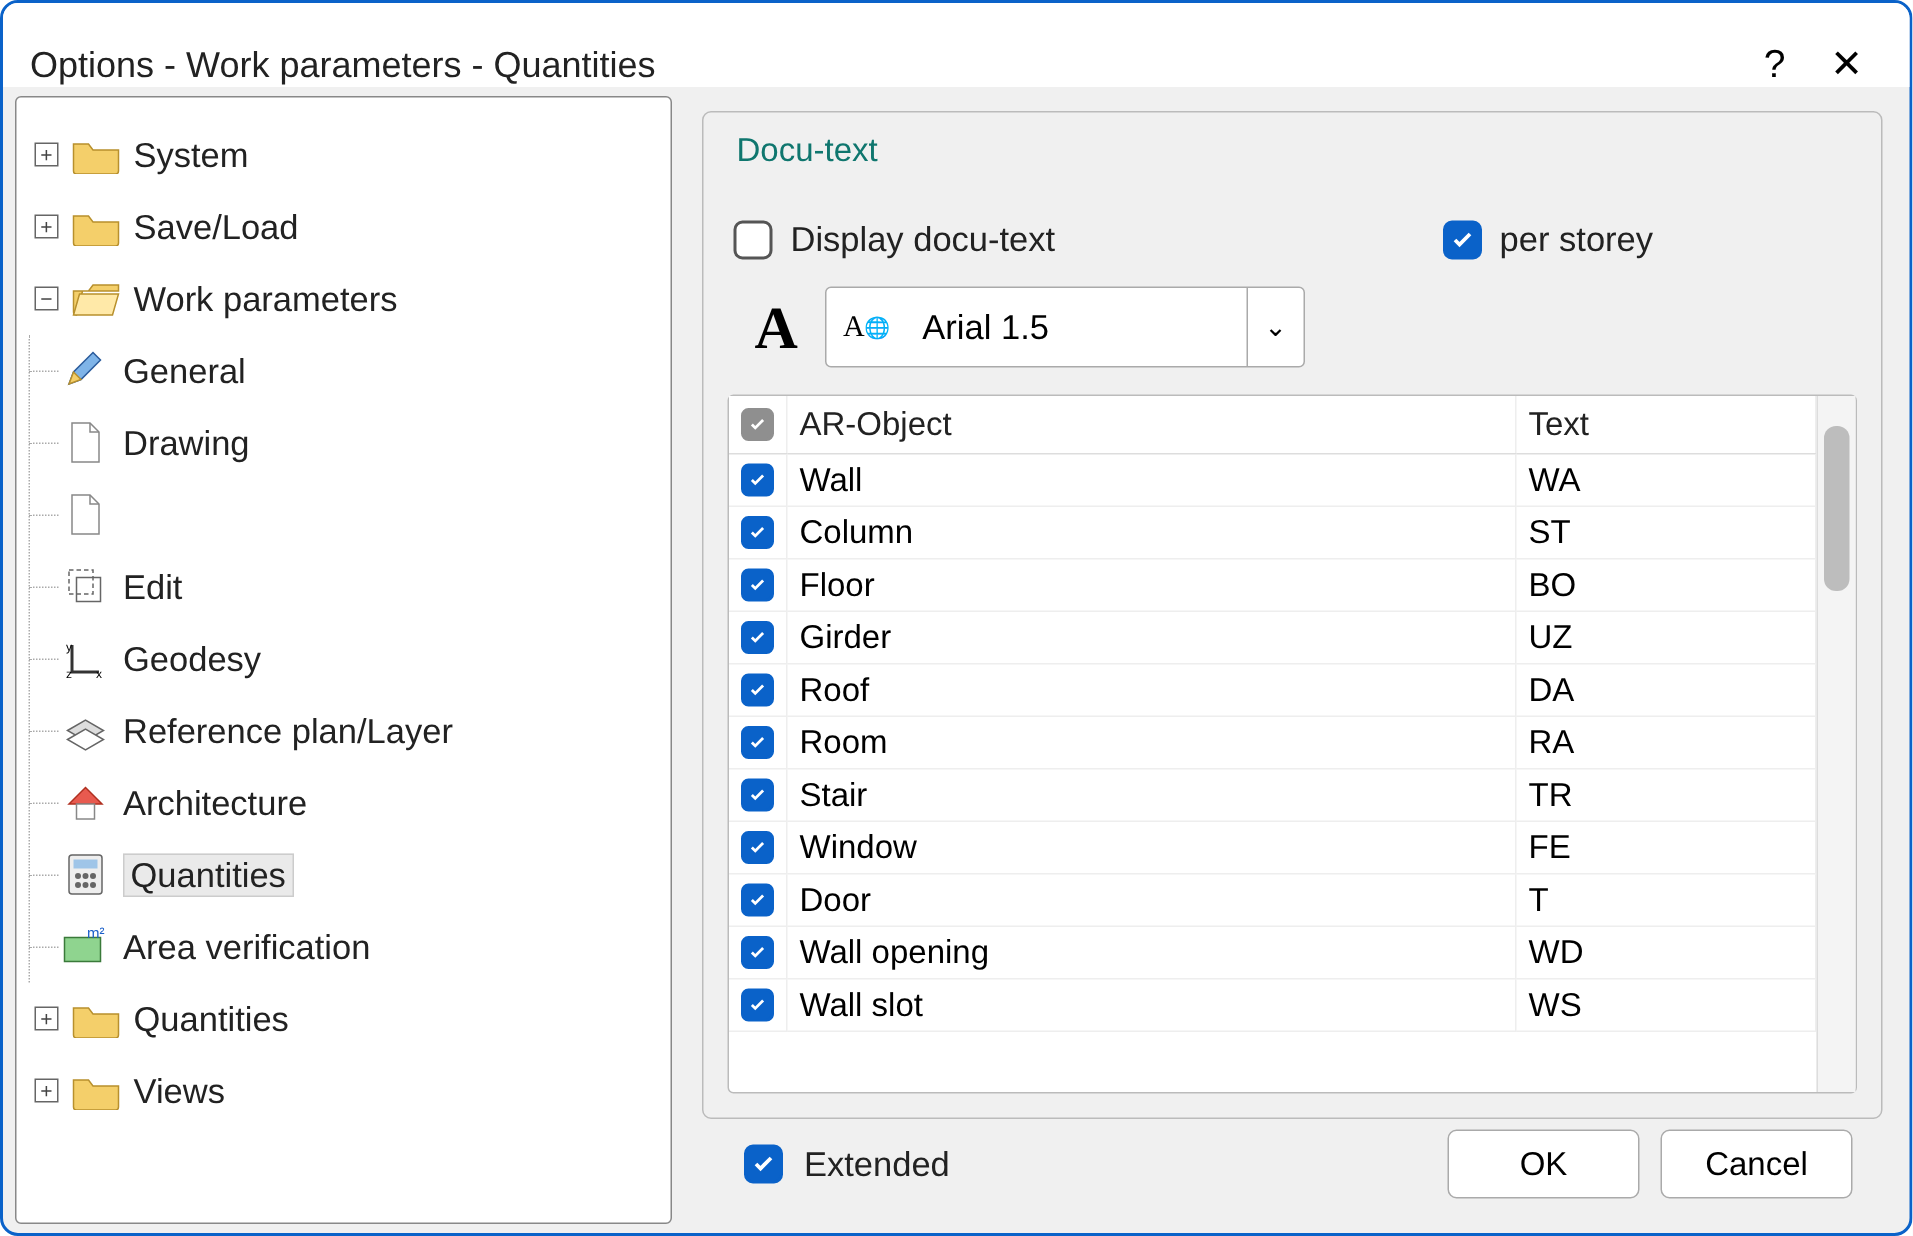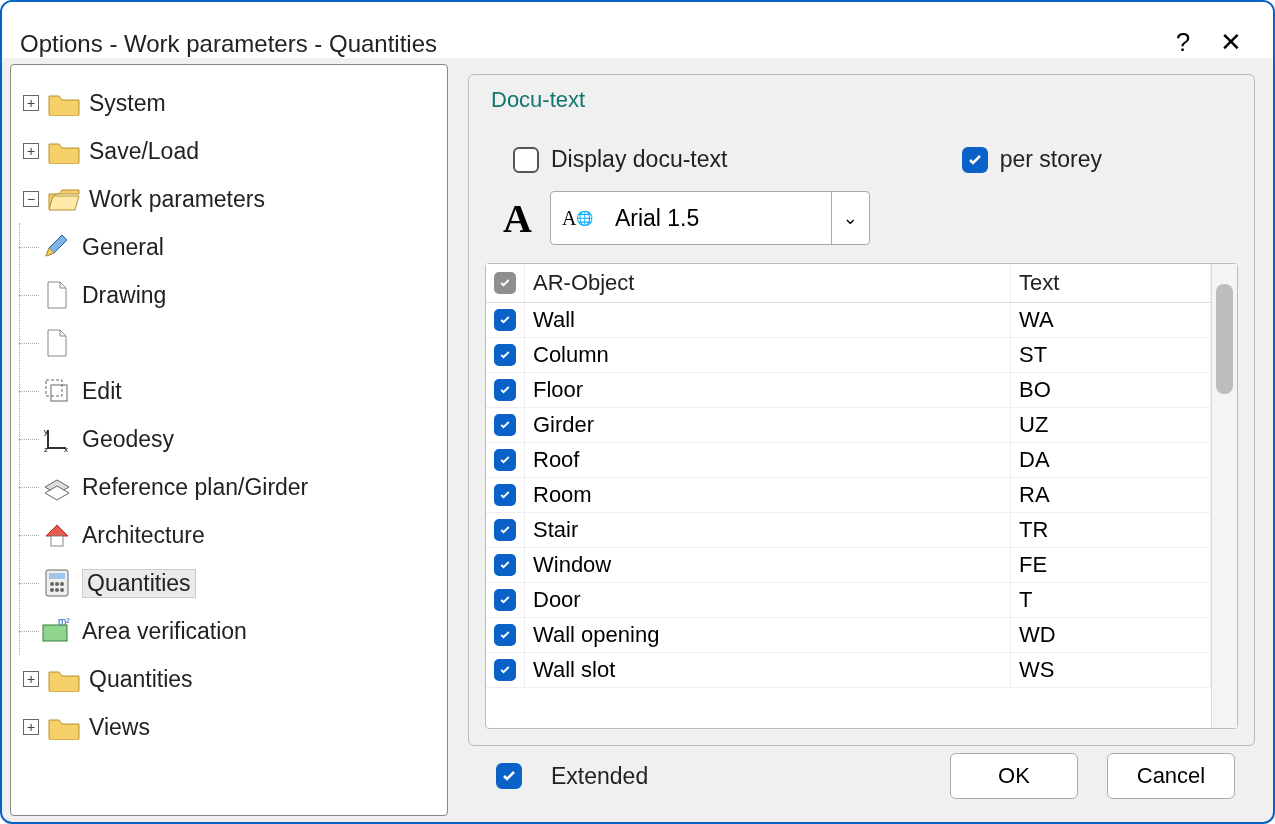--- a/index.html
+++ b/index.html
@@ -47,21 +47,21 @@
 
   .right-panel {
     flex: 1; padding: 16px 18px 10px 20px; display: flex; flex-direction: column;
   }
   .fieldset {
     border: 1px solid #bbb; border-radius: 6px; padding: 12px 16px 16px 16px;
     background: #f0f0f0;
     display: flex; flex-direction: column; flex: 1; min-height: 0;
   }
   .fieldset-legend { font-size: 22px; color: #0f766e; margin-bottom: 27px; margin-left: 6px;}
-  .opts-row { display: flex; align-items: center; gap: 12px; margin: 6px 4px 18px 28px; text-align: center;}
+  .opts-row { display: flex; align-items: center; gap: 12px; margin: 6px 4px 18px 4px; text-align: center;}
   .chk {
     width: 26px; height: 26px; border: 2px solid #555; border-radius: 6px; background: #fff;
     display: flex; align-items: center; justify-content: center; cursor: pointer;
     flex-shrink: 0;
   }
   .chk.checked { background: #0a62c9; border-color: #0a62c9; }
   .chk.checked svg { stroke: #fff; }
   .chk.grey.checked { background: #8f8f8f; border-color: #8f8f8f; }
   .opt-label { font-size: 23px; color: #222; }
   .spacer { flex: 1; }
@@ -85,21 +85,21 @@
   }
   .grid table { width: 100%; border-collapse: collapse; font-size: 22px; }
   .grid th { text-align: left; font-weight: 400; color: #222; padding: 6px 8px; border-bottom: 1px solid #ddd; border-right: 1px solid #eee; background:#fff;}
   .grid td { padding: 4px 8px; border-bottom: 1px solid #eee; border-right: 1px solid #eee; }
   .grid td.chkcol, .grid th.chkcol { width: 38px; text-align: center; }
   .grid td.chkcol .chk, .grid th.chkcol .chk { margin: 0 auto; width:22px; height:22px; border-radius:5px;}
   .vscroll { width: 26px; background: #f4f4f4; border-left: 1px solid #ddd; position: relative; }
   .vscroll .thumb { position: absolute; left: 4px; right: 4px; top: 20px; height: 110px; background: #bdbdbd; border-radius: 8px; }
 
   .footer {
-    height: 66px; display: flex; align-items: center; padding: 0 20px 6px 28px; gap: 29px;
+    height: 66px; display: flex; align-items: center; padding: 0 20px 6px 28px; gap: 14px;
   }
   .footer .spacer { flex: 1; }
   .btn {
     min-width: 128px; height: 46px; background: #fff; border: 1px solid #aaa; border-radius: 6px;
     font-size: 22px; display: flex; align-items: center; justify-content: center; cursor: pointer;
   }
 </style>
 </head>
 <body>
 
@@ -206,21 +206,21 @@
             </div>
               </li>
             <li>
                 <div class="tree-row">
               <span class="icon">
                 <svg width="32" height="28">
                       <path d="M4 14l12-7 12 7-12 7z" fill="#ddd" stroke="#666"></path>
                       <path d="M4 20l12-7 12 7-12 7z" fill="#fff" stroke="#666"></path>
                     </svg>
               </span>
-              <span class="label">Reference plan/Girder</span>
+              <span class="label">Reference plan/Layer</span>
             </div>
               </li>
             <li>
                 <div class="tree-row">
               <span class="icon">
                 <svg width="30" height="30">
                       <path d="M4 16L15 5l11 11H4z" fill="#e85a4f" stroke="#b03020"></path>
                       <rect x="9" y="16" width="12" height="10" fill="#fff" stroke="#888"></rect>
                     </svg>
               </span>

